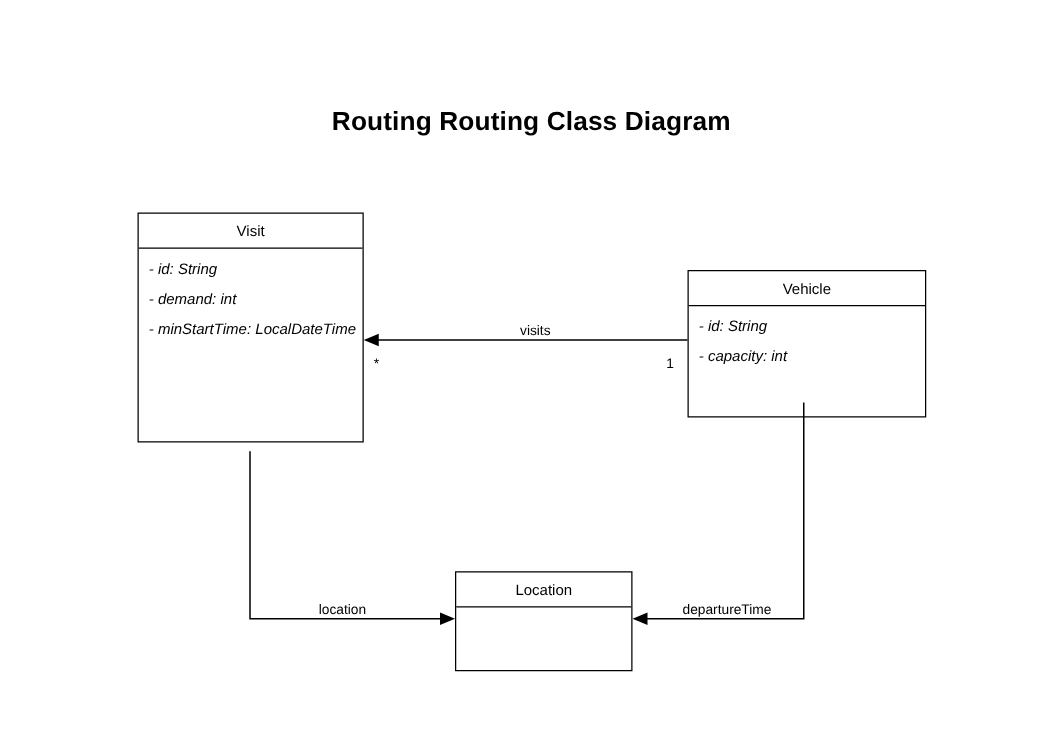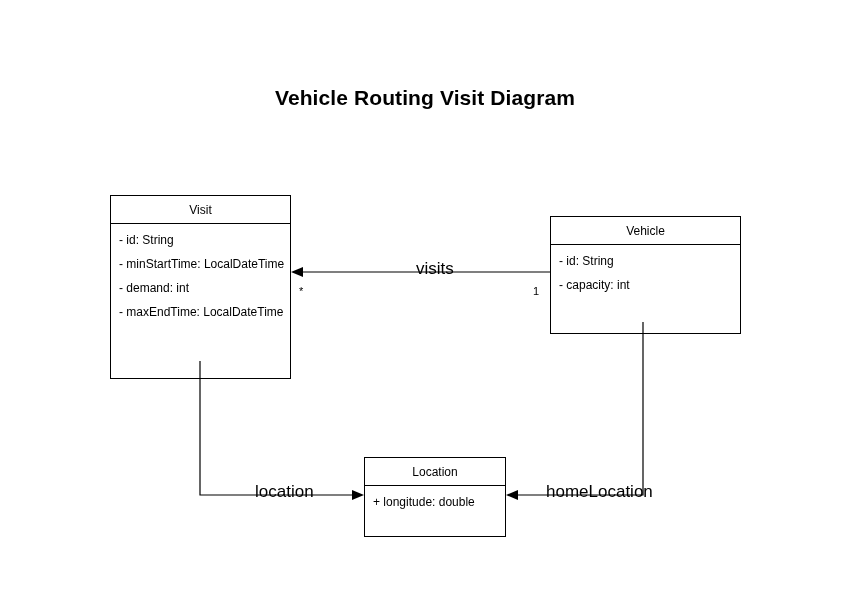--- a/index.html
+++ b/index.html
@@ -49,24 +49,25 @@
   }
   .uml-attrs {
     box-sizing: border-box;
     padding: 4px 0 4px 0;
   }
   .uml-attr {
     font-size: 12px;
     line-height: 1;
     padding: 6px 0 6px 8px;
     white-space: nowrap;
+    font-style: italic;
   }
 
   
-  #class-visit    { left: 110px; top: 195px; width: 181px; height: 184px; }
+  #class-visit    { left: 110px; top: 170px; width: 181px; height: 184px; }
   #class-vehicle  { left: 550px; top: 216px; width: 191px; height: 118px; }
   #class-location { left: 364px; top: 457px; width: 142px; height: 80px; }
 
   
   #connectors {
     position: absolute;
     left: 0;
     top: 0;
     width: 850px;
     height: 600px;
@@ -75,21 +76,21 @@
   #connectors path, #connectors line {
     fill: none;
     stroke: #000000;
     stroke-width: 1.2;
   }
   #connectors polygon { fill: #000000; stroke: none; }
 
   
   .edge-label {
     position: absolute;
-    font-size: 17px;
+    font-size: 11px;
     line-height: 1;
     color: #000000;
     white-space: nowrap;
   }
   .mult-label {
     position: absolute;
     font-size: 11px;
     line-height: 1;
     color: #000000;
     white-space: nowrap;
@@ -98,44 +99,42 @@
   #label-location     { left: 255px; top: 483px; }
   #label-homelocation { left: 546px; top: 483px; }
   #mult-visit-star    { left: 299px; top: 286px; }
   #mult-vehicle-one   { left: 533px; top: 286px; }
 </style>
 </head>
 <body>
 
 <div id="canvas">
 
-  <div id="diagram-title">Vehicle Routing Visit Diagram</div>
+  <div id="diagram-title">Routing Routing Class Diagram</div>
 
   <div class="uml-class" id="class-visit">
     <div class="uml-class-name">Visit</div>
     <div class="uml-attrs">
       <div class="uml-attr">- id: String</div>
+      <div class="uml-attr">- demand: int</div>
       <div class="uml-attr">- minStartTime: LocalDateTime</div>
-      <div class="uml-attr">- demand: int</div>
-      <div class="uml-attr">- maxEndTime: LocalDateTime</div>
     </div>
   </div>
 
   <div class="uml-class" id="class-vehicle">
     <div class="uml-class-name">Vehicle</div>
     <div class="uml-attrs">
       <div class="uml-attr">- id: String</div>
       <div class="uml-attr">- capacity: int</div>
     </div>
   </div>
 
   <div class="uml-class" id="class-location">
     <div class="uml-class-name">Location</div>
     <div class="uml-attrs">
-      <div class="uml-attr">+ longitude: double</div>
     </div>
   </div>
 
   <svg id="connectors" viewBox="0 0 850 600">
 
     <g>
       <line x1="550" y1="272" x2="299" y2="272"></line>
       <polygon points="291,272 303,267 303,277"></polygon>
     </g>
 
@@ -151,15 +150,15 @@
   </svg>
 
   <div class="edge-label" id="label-visits">visits</div>
 
   <div class="mult-label" id="mult-visit-star">*</div>
 
   <div class="mult-label" id="mult-vehicle-one">1</div>
 
   <div class="edge-label" id="label-location">location</div>
 
-  <div class="edge-label" id="label-homelocation">homeLocation</div>
+  <div class="edge-label" id="label-homelocation">departureTime</div>
 
 </div>
 
 </body></html>

